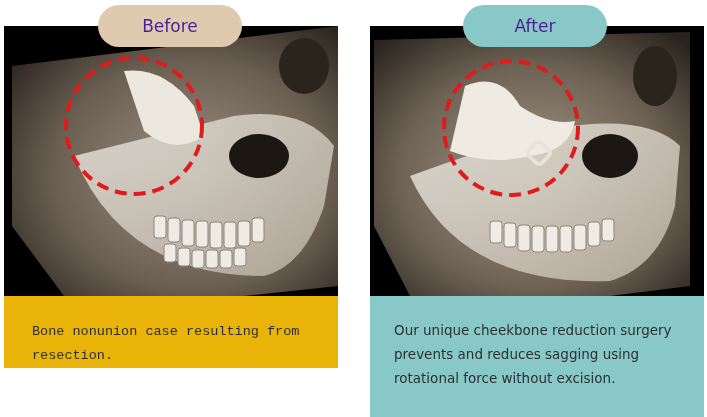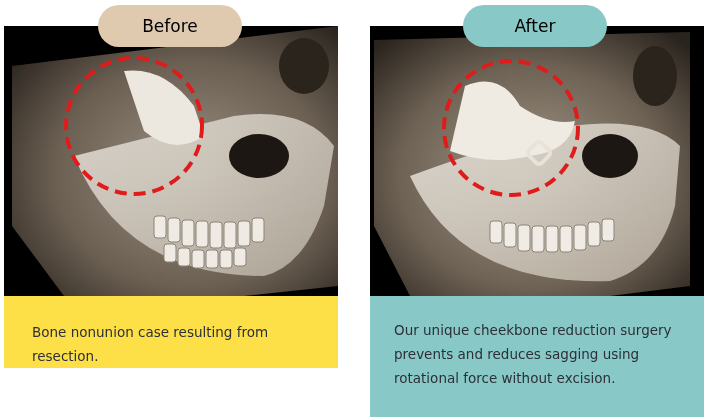--- a/index.html
+++ b/index.html
@@ -13,31 +13,31 @@
 
   .img-box {
     position: absolute; left: 0; top: 26px; width: 334px; height: 270px;
     background: #000; overflow: hidden;
   }
   .img-box svg { display: block; width: 100%; height: 100%; }
 
   .label-pill {
     position: absolute; top: 5px; height: 42px; width: 144px; border-radius: 21px;
     display: flex; align-items: center; justify-content: center;
-    font-size: 17px; color: #000000; z-index: 3;
+    font-size: 17px; color: #4c1d95; z-index: 3;
     font-family: "DejaVu Sans", sans-serif;
   }
   .before .label-pill { left: 94px; background: #dfcab0; }
   .after .label-pill { left: 93px; background: #88c9c7; }
 
   .caption {
     position: absolute; left: 0; top: 296px; width: 334px; box-sizing: border-box;
     color: #2c2f3a; font-size: 13.5px; line-height: 24px;
   }
-  .before .caption { height: 72px; background: #fde047; padding: 24px 0 0 28px; }
+  .before .caption { height: 72px; background: #eab308; padding: 24px 0 0 28px; font-family: Liberation Mono, monospace; }
   .after .caption { height: 121px; background: #88c9c7; padding: 22px 14px 16px 24px; }
 </style>
 </head>
 <body>
 
 <div class="panel before">
   <div class="img-box">
     <svg viewBox="0 0 334 270" preserveAspectRatio="none">
       <defs>
         <radialGradient id="bg1" cx="55%" cy="55%" r="70%">

